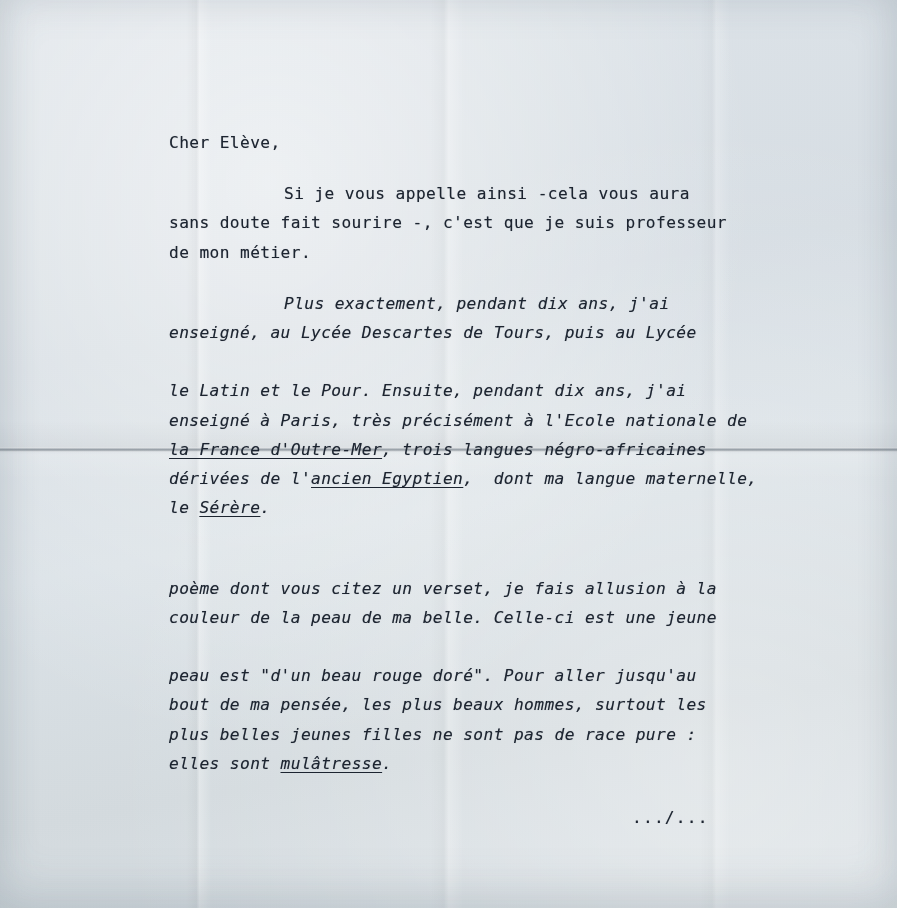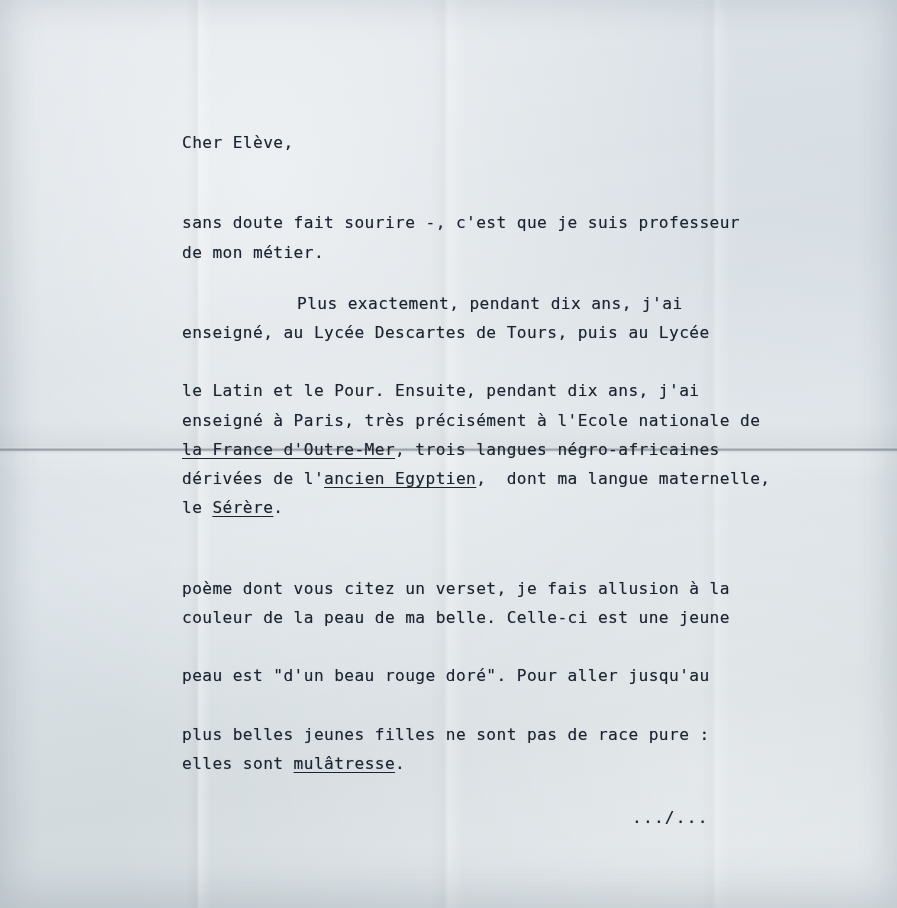--- a/index.html
+++ b/index.html
@@ -106,39 +106,40 @@
     inset: 0;
     pointer-events: none;
     box-shadow:
       inset 0 0 40px rgba(90,105,120,0.18),
       inset 0 -25px 40px rgba(90,105,120,0.10);
   }
 
   
   .text-block {
     position: absolute;
-    left: 182px;
+    left: 169px;
     top: 128px;
     width: 660px;
     color: #1c2430;
     font-size: 16.2px;
     line-height: 29.2px;
     letter-spacing: 0.4px;
     text-shadow: 0 0 0.7px rgba(28,36,48,0.45);
   }
 
   .salutation {
     margin: 0 0 22px 0;
   }
   .para {
     margin: 0 0 22px 0;
     text-indent: 115px;
   }
   .para.gap-big {
     margin-top: 20px;
+    font-style: italic;
   }
   .u {
     text-decoration: underline;
     text-underline-offset: 2.5px;
   }
   .continuation {
     position: absolute;
     left: 632px;
     top: 808px;
     color: #1c2430;
@@ -157,21 +158,21 @@
   <div class="fold-v right"></div>
   <div class="fold-v right2"></div>
   <div class="fold-h-shadow"></div>
   <div class="fold-h"></div>
 
   <div class="text-block">
 
     <p class="salutation">Cher Elève,</p>
 
     <p class="para">
-      <br>
+      <span>Si je vous appelle ainsi -cela vous aura</span><br>
       <span>sans doute fait sourire -, c'est que je suis professeur</span><br>
       <span>de mon métier.</span>
     </p>
 
     <p class="para gap-big">
       <span>Plus exactement, pendant dix ans, j'ai</span><br>
       <span>enseigné, au Lycée Descartes de Tours, puis au Lycée</span><br>
       <br>
       <span>le Latin et le Pour.  Ensuite, pendant dix ans, j'ai</span><br>
       <span>enseigné à Paris, très précisément à l'Ecole nationale de</span><br>
@@ -179,21 +180,21 @@
       <span>dérivées de l'<span class="u">ancien Egyptien</span>,&nbsp; dont ma langue maternelle,</span><br>
       <span>le <span class="u">Sérère</span>.</span>
     </p>
 
     <p class="para gap-big">
       <br>
       <span>poème dont vous citez un verset, je fais allusion à la</span><br>
       <span>couleur de la peau de ma belle.  Celle-ci est une jeune</span><br>
       <br>
       <span>peau est "d'un beau rouge doré".  Pour aller jusqu'au</span><br>
-      <br>
+      <span>bout de ma pensée, les plus beaux hommes, surtout les</span><br>
       <span>plus belles jeunes filles ne sont pas de race pure :</span><br>
       <span>elles sont <span class="u">mulâtresse</span>.</span>
     </p>
 
   </div>
 
   <div class="continuation">.../...</div>
 
   <div class="edges"></div>
 </div>

